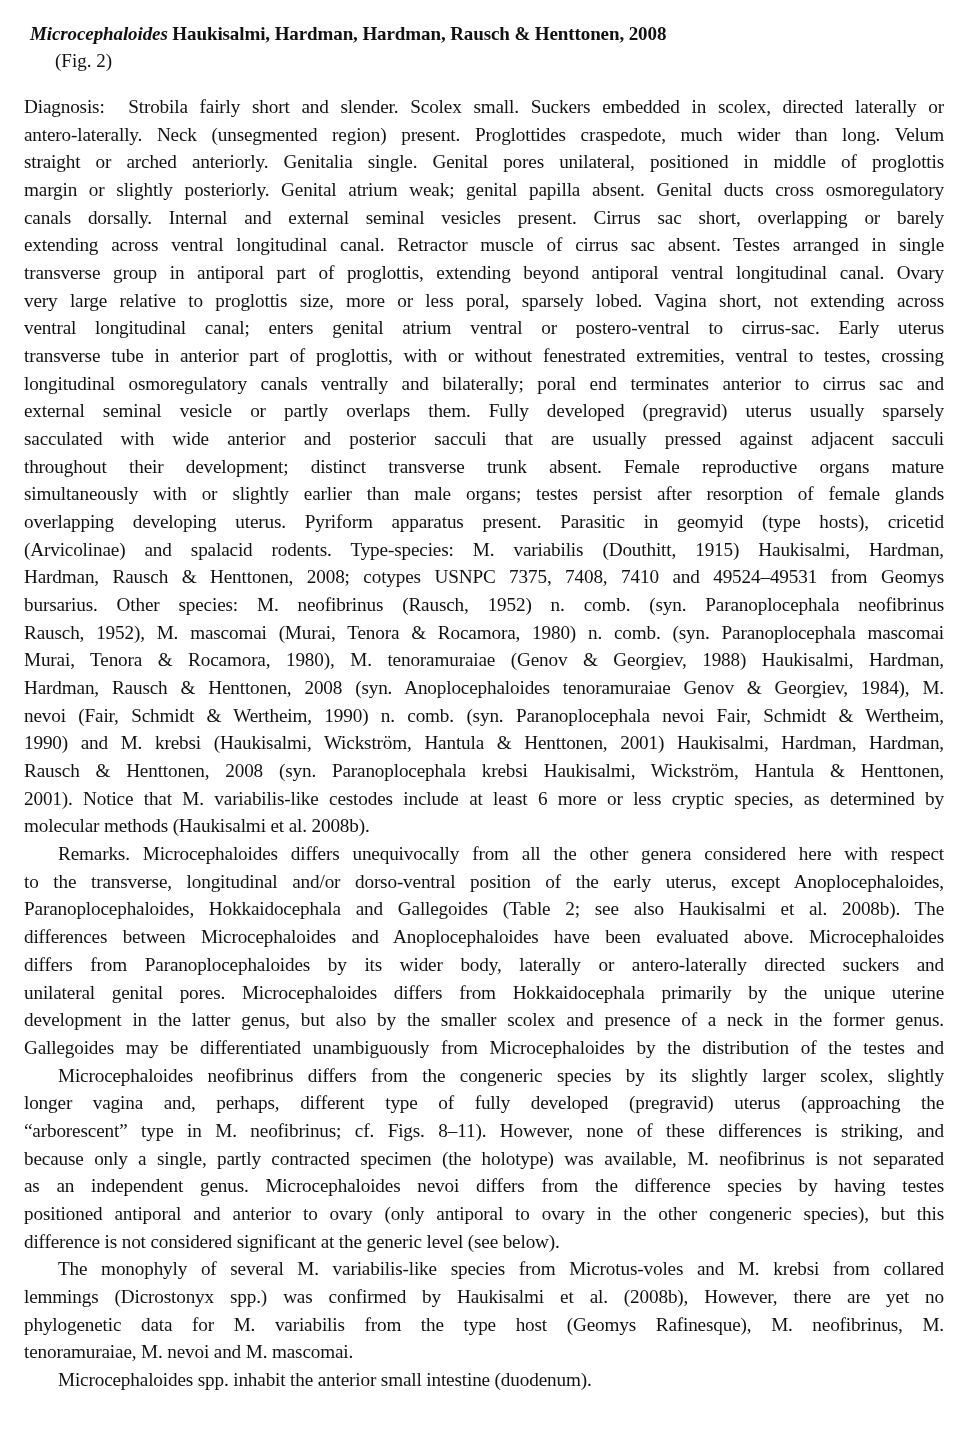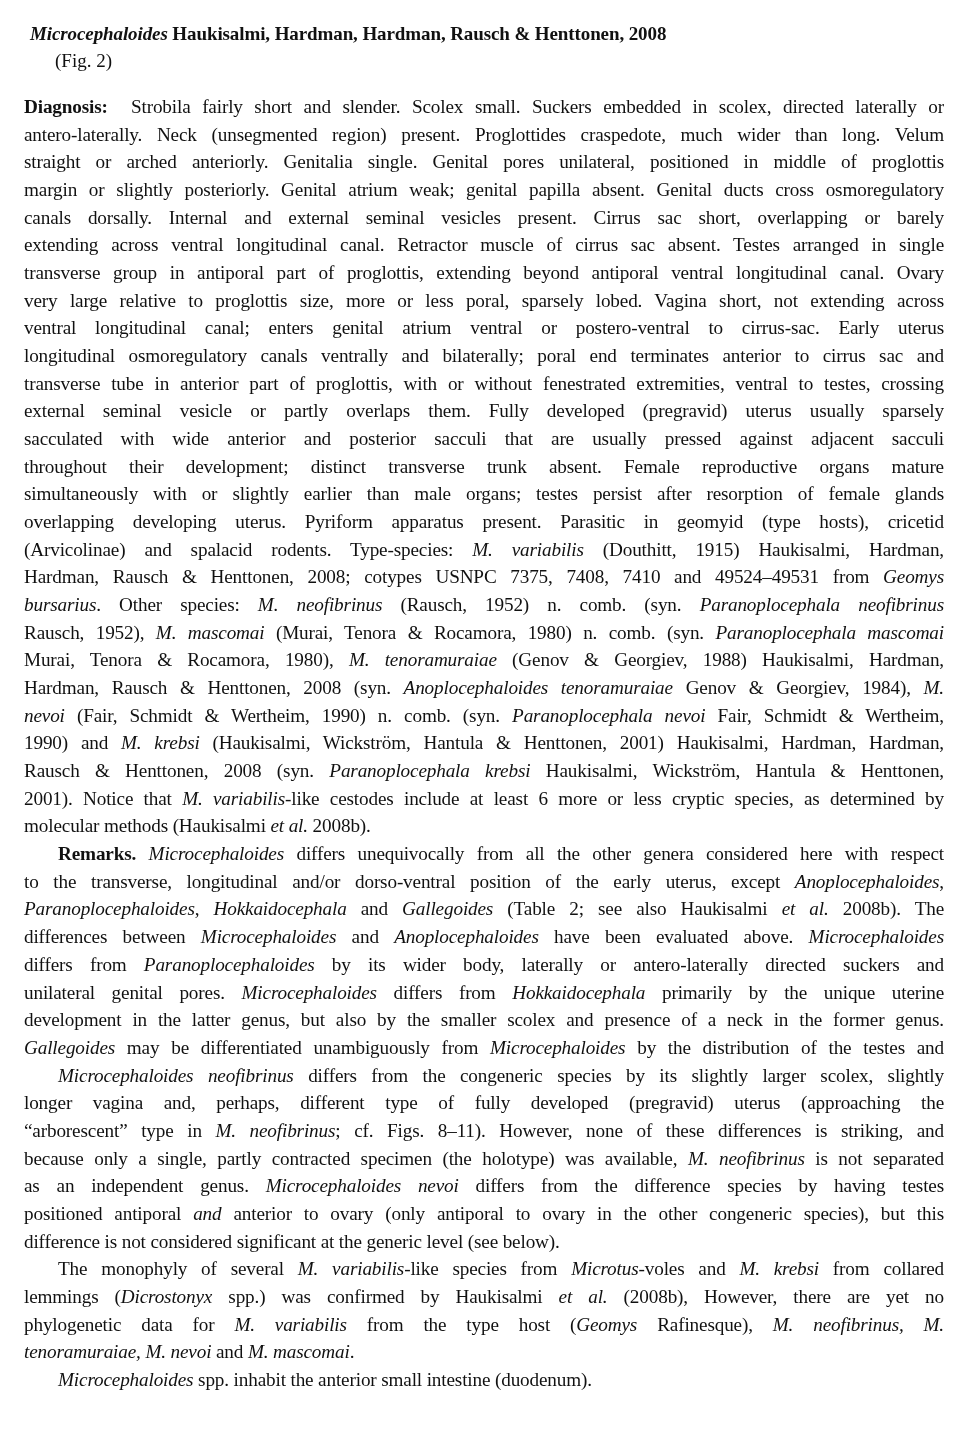--- a/index.html
+++ b/index.html
@@ -7,41 +7,41 @@
          font-family:"Liberation Serif", "DejaVu Serif", serif; color:#111; }
   .page { position:absolute; left:0; top:0; width:954px; height:1128px; }
   .title { position:absolute; left:30px; top:23px; font-size:19px; font-weight:bold; white-space:nowrap; letter-spacing:-0.1px; }
   .title i { font-weight:bold; }
   .figref { position:absolute; left:30px; top:50px; font-size:19px; white-space:nowrap;margin-left:25px; }
   .body { position:absolute; left:24px; top:93px; width:920px; font-size:19.2px; }
   .line { height:27.68px; line-height:27.68px; text-align:justify; text-align-last:justify; white-space:nowrap; overflow:visible; letter-spacing:-0.15px; }
   .line.last { text-align-last:left; }
   .line.indent { padding-left:34px; }
   .line span { white-space:pre; }
-  .it { font-style:italic; }
-  .bd { font-weight:bold; }
+  .it { }
+  .bd { font-weight:normal; }
 </style>
 </head>
 <body>
 
 <div class="page">
   <div class="title"><i>Microcephaloides</i><span> Haukisalmi, Hardman, Hardman, Rausch &amp; Henttonen, 2008</span></div>
   <div class="figref">(Fig. 2)</div>
   <div class="body" id="body">
       <div class="line "><span class="bd">Diagnosis:</span><span>  Strobila fairly short and slender. Scolex small. Suckers embedded in scolex, directed laterally or</span></div>
       <div class="line "><span>antero-laterally. Neck (unsegmented region) present. Proglottides craspedote, much wider than long. Velum</span></div>
       <div class="line "><span>straight or arched anteriorly. Genitalia single. Genital pores unilateral, positioned in middle of proglottis</span></div>
       <div class="line "><span>margin or slightly posteriorly. Genital atrium weak; genital papilla absent. Genital ducts cross osmoregulatory</span></div>
       <div class="line "><span>canals dorsally. Internal and external seminal vesicles present. Cirrus sac short, overlapping or barely</span></div>
       <div class="line "><span>extending across ventral longitudinal canal. Retractor muscle of cirrus sac absent. Testes arranged in single</span></div>
       <div class="line "><span>transverse group in antiporal part of proglottis, extending beyond antiporal ventral longitudinal canal. Ovary</span></div>
       <div class="line "><span>very large relative to proglottis size, more or less poral, sparsely lobed. Vagina short, not extending across</span></div>
       <div class="line "><span>ventral longitudinal canal; enters genital atrium ventral or postero-ventral to cirrus-sac. Early uterus</span></div>
+      <div class="line "><span>transverse tube in anterior part of proglottis, with or without fenestrated extremities, ventral to testes, crossing</span></div>
       <div class="line "><span>longitudinal osmoregulatory canals ventrally and bilaterally; poral end terminates anterior to cirrus sac and</span></div>
-      <div class="line "><span>transverse tube in anterior part of proglottis, with or without fenestrated extremities, ventral to testes, crossing</span></div>
       <div class="line "><span>external seminal vesicle or partly overlaps them. Fully developed (pregravid) uterus usually sparsely</span></div>
       <div class="line "><span>sacculated with wide anterior and posterior sacculi that are usually pressed against adjacent sacculi</span></div>
       <div class="line "><span>throughout their development; distinct transverse trunk absent. Female reproductive organs mature</span></div>
       <div class="line "><span>simultaneously with or slightly earlier than male organs; testes persist after resorption of female glands</span></div>
       <div class="line "><span>overlapping developing uterus. Pyriform apparatus present. Parasitic in geomyid (type hosts), cricetid</span></div>
       <div class="line "><span>(Arvicolinae) and spalacid rodents. Type-species: </span><span class="it">M. variabilis</span><span> (Douthitt, 1915) Haukisalmi, Hardman,</span></div>
       <div class="line "><span>Hardman, Rausch &amp; Henttonen, 2008; cotypes USNPC 7375, 7408, 7410 and 49524–49531 from </span><span class="it">Geomys</span></div>
       <div class="line "><span class="it">bursarius</span><span>. Other species: </span><span class="it">M. neofibrinus</span><span> (Rausch, 1952) n. comb. (syn. </span><span class="it">Paranoplocephala neofibrinus</span></div>
       <div class="line "><span>Rausch, 1952), </span><span class="it">M. mascomai</span><span> (Murai, Tenora &amp; Rocamora, 1980) n. comb. (syn. </span><span class="it">Paranoplocephala mascomai</span></div>
       <div class="line "><span>Murai, Tenora &amp; Rocamora, 1980), </span><span class="it">M. tenoramuraiae</span><span> (Genov &amp; Georgiev, 1988) Haukisalmi, Hardman,</span></div>

